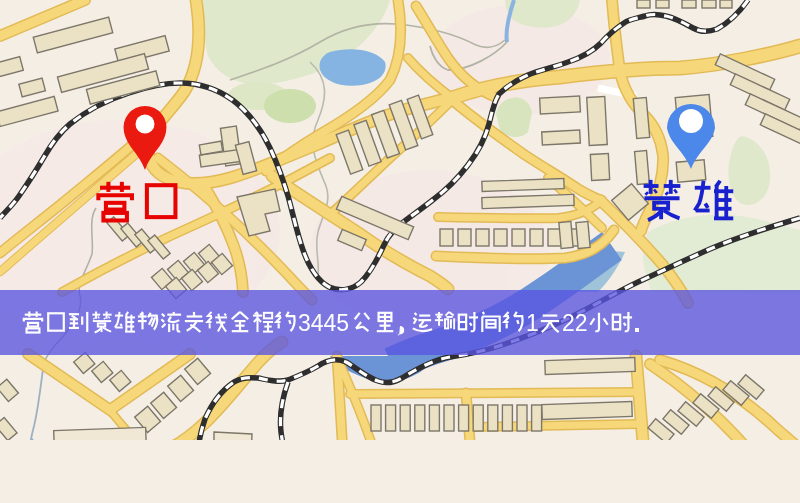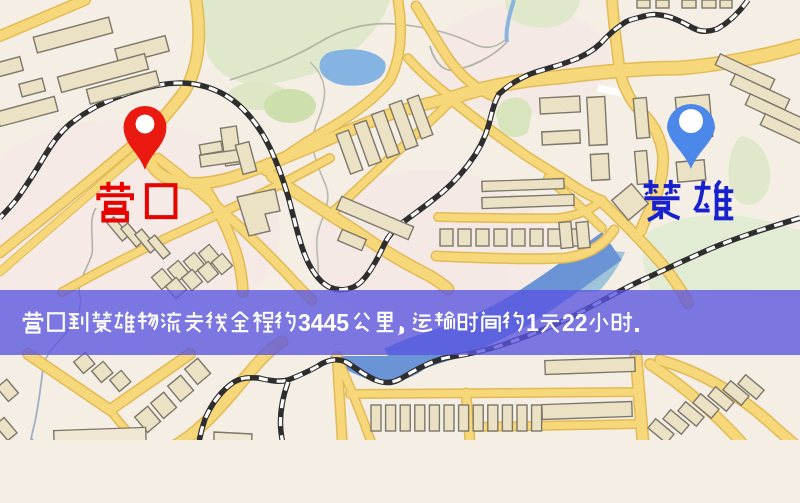--- a/index.html
+++ b/index.html
@@ -1,16 +1,16 @@
 <!DOCTYPE html>
 <html><head>
 <meta charset="utf-8">
 <style>
   html,body{margin:0;padding:0;background:#f4eee4;}
-  #wrap{position:relative;width:800px;height:440px;overflow:hidden;font-weight:bold;}
+  #wrap{position:relative;width:800px;height:440px;overflow:hidden;}
   svg{display:block;}
   .dg{font-family:"Liberation Sans",sans-serif;}
 </style>
 </head>
 <body>
 <div id="wrap">
 <svg width="800" height="503" viewBox="0 0 800 503" xmlns="http://www.w3.org/2000/svg">
 <defs>
 <g id="g-ying" fill="none" stroke="currentColor" stroke-width="4.8">
 <path d="M6,8 H42"></path>

